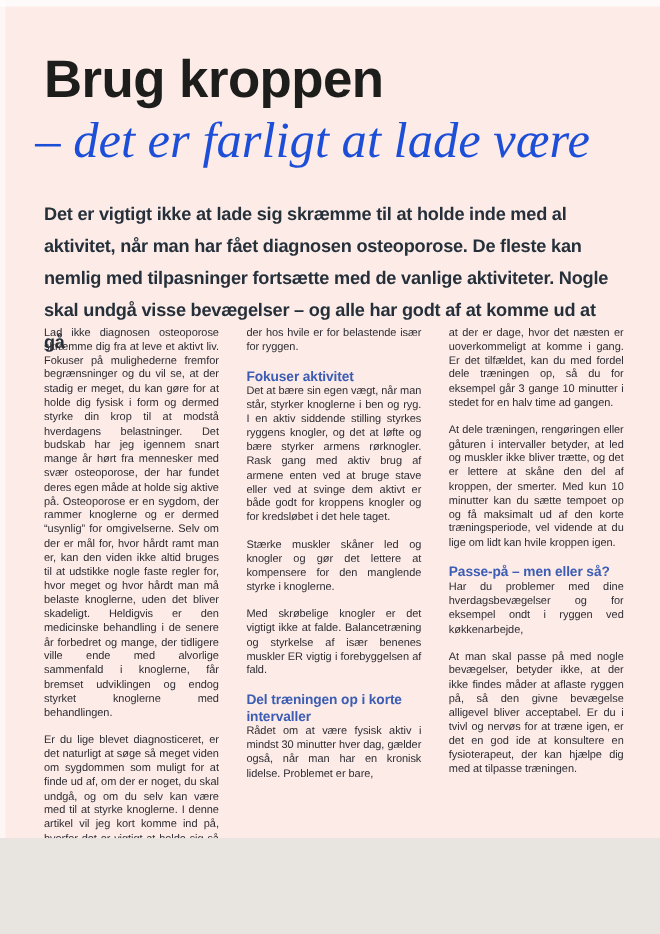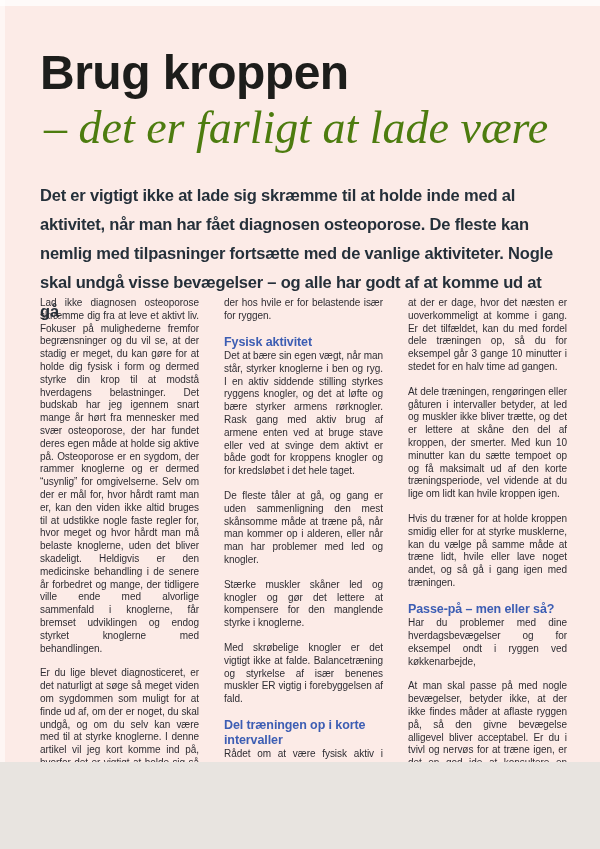--- a/index.html
+++ b/index.html
@@ -32,28 +32,28 @@
     margin: 0;
     font-family: "Liberation Sans", sans-serif;
     font-weight: 600;
     font-size: 48px;
     letter-spacing: -0.5px;
     color: #1d1d1b;
     line-height: 1.05;
   }
   .page-subtitle {
     position: absolute;
-    left: 44px;
+    left: 32px;
     top: 103px;
     margin: 0;
     font-family: "Liberation Serif", serif;
     font-style: italic;
     font-weight: 500;
     font-size: 46px;
-    color: #4d7c0f;
+    color: #1d4ed8;
     line-height: 1.1;
     white-space: nowrap;
   }
 
   .intro {
     position: absolute;
     left: 40px;
     top: 181px;
     width: 524px;
     margin: 0;
@@ -134,32 +134,30 @@
 
   <p class="intro">Det er vigtigt ikke at lade sig skræmme til at holde inde med al aktivitet, når man har fået diagnosen osteoporose. De fleste kan nemlig med tilpasninger fortsætte med de vanlige aktiviteter. Nogle skal undgå visse bevægelser – og alle har godt af at komme ud at gå</p>
 
   <div class="columns">
     <div class="column">
         <p class="col-para">Lad ikke diagnosen osteoporose skræmme dig fra at leve et aktivt liv. Fokuser på mulighederne fremfor begrænsninger og du vil se, at der stadig er meget, du kan gøre for at holde dig fysisk i form og dermed styrke din krop til at modstå hverdagens belastninger. Det budskab har jeg igennem snart mange år hørt fra mennesker med svær osteoporose, der har fundet deres egen måde at holde sig aktive på. Osteoporose er en sygdom, der rammer knoglerne og er dermed “usynlig” for omgivelserne. Selv om der er mål for, hvor hårdt ramt man er, kan den viden ikke altid bruges til at udstikke nogle faste regler for, hvor meget og hvor hårdt man må belaste knoglerne, uden det bliver skadeligt. Heldigvis er den medicinske behandling i de senere år forbedret og mange, der tidligere ville ende med alvorlige sammenfald i knoglerne, får bremset udviklingen og endog styrket knoglerne med behandlingen.</p>
         <p class="col-para">Er du lige blevet diagnosticeret, er det naturligt at søge så meget viden om sygdommen som muligt for at finde ud af, om der er noget, du skal undgå, og om du selv kan være med til at styrke knoglerne. I denne artikel vil jeg kort komme ind på, hvorfor det er vigtigt at holde sig så fysisk aktiv som muligt og hvilke bevægelser,</p>
       </div>
     <div class="column">
         <p class="col-para">der hos hvile er for belastende især for ryggen.</p>
-        <h3 class="col-heading">Fysisk aktivitet</h3>
+        <h3 class="col-heading">Fokuser aktivitet</h3>
         <p class="col-para">Det at bære sin egen vægt, når man står, styrker knoglerne i ben og ryg. I en aktiv siddende stilling styrkes ryggens knogler, og det at løfte og bære styrker armens rørknogler. Rask gang med aktiv brug af armene enten ved at bruge stave eller ved at svinge dem aktivt er både godt for kroppens knogler og for kredsløbet i det hele taget.</p>
-        <p class="col-para">De fleste tåler at gå, og gang er uden sammenligning den mest skånsomme måde at træne på, når man kommer op i alderen, eller når man har problemer med led og knogler.</p>
         <p class="col-para">Stærke muskler skåner led og knogler og gør det lettere at kompensere for den manglende styrke i knoglerne.</p>
         <p class="col-para">Med skrøbelige knogler er det vigtigt ikke at falde. Balancetræning og styrkelse af især benenes muskler ER vigtig i forebyggelsen af fald.</p>
         <h3 class="col-heading">Del træningen op i korte intervaller</h3>
         <p class="col-para">Rådet om at være fysisk aktiv i mindst 30 minutter hver dag, gælder også, når man har en kronisk lidelse. Problemet er bare,</p>
       </div>
     <div class="column">
         <p class="col-para">at der er dage, hvor det næsten er uoverkommeligt at komme i gang. Er det tilfældet, kan du med fordel dele træningen op, så du for eksempel går 3 gange 10 minutter i stedet for en halv time ad gangen.</p>
         <p class="col-para">At dele træningen, rengøringen eller gåturen i intervaller betyder, at led og muskler ikke bliver trætte, og det er lettere at skåne den del af kroppen, der smerter. Med kun 10 minutter kan du sætte tempoet op og få maksimalt ud af den korte træningsperiode, vel vidende at du lige om lidt kan hvile kroppen igen.</p>
-        <p class="col-para">Hvis du træner for at holde kroppen smidig eller for at styrke musklerne, kan du vælge på samme måde at træne lidt, hvile eller lave noget andet, og så gå i gang igen med træningen.</p>
         <h3 class="col-heading">Passe-på – men eller så?</h3>
         <p class="col-para">Har du problemer med dine hverdagsbevægelser og for eksempel ondt i ryggen ved køkkenarbejde,</p>
         <p class="col-para">At man skal passe på med nogle bevægelser, betyder ikke, at der ikke findes måder at aflaste ryggen på, så den givne bevægelse alligevel bliver acceptabel. Er du i tvivl og nervøs for at træne igen, er det en god ide at konsultere en fysioterapeut, der kan hjælpe dig med at tilpasse træningen.</p>
       </div>
   </div>
 
   <div class="footer">
     <span class="page-number">24</span><span class="magazine">Knogleskør</span><span class="issue">Nr. 4 2017</span>
   </div>
 </div>

